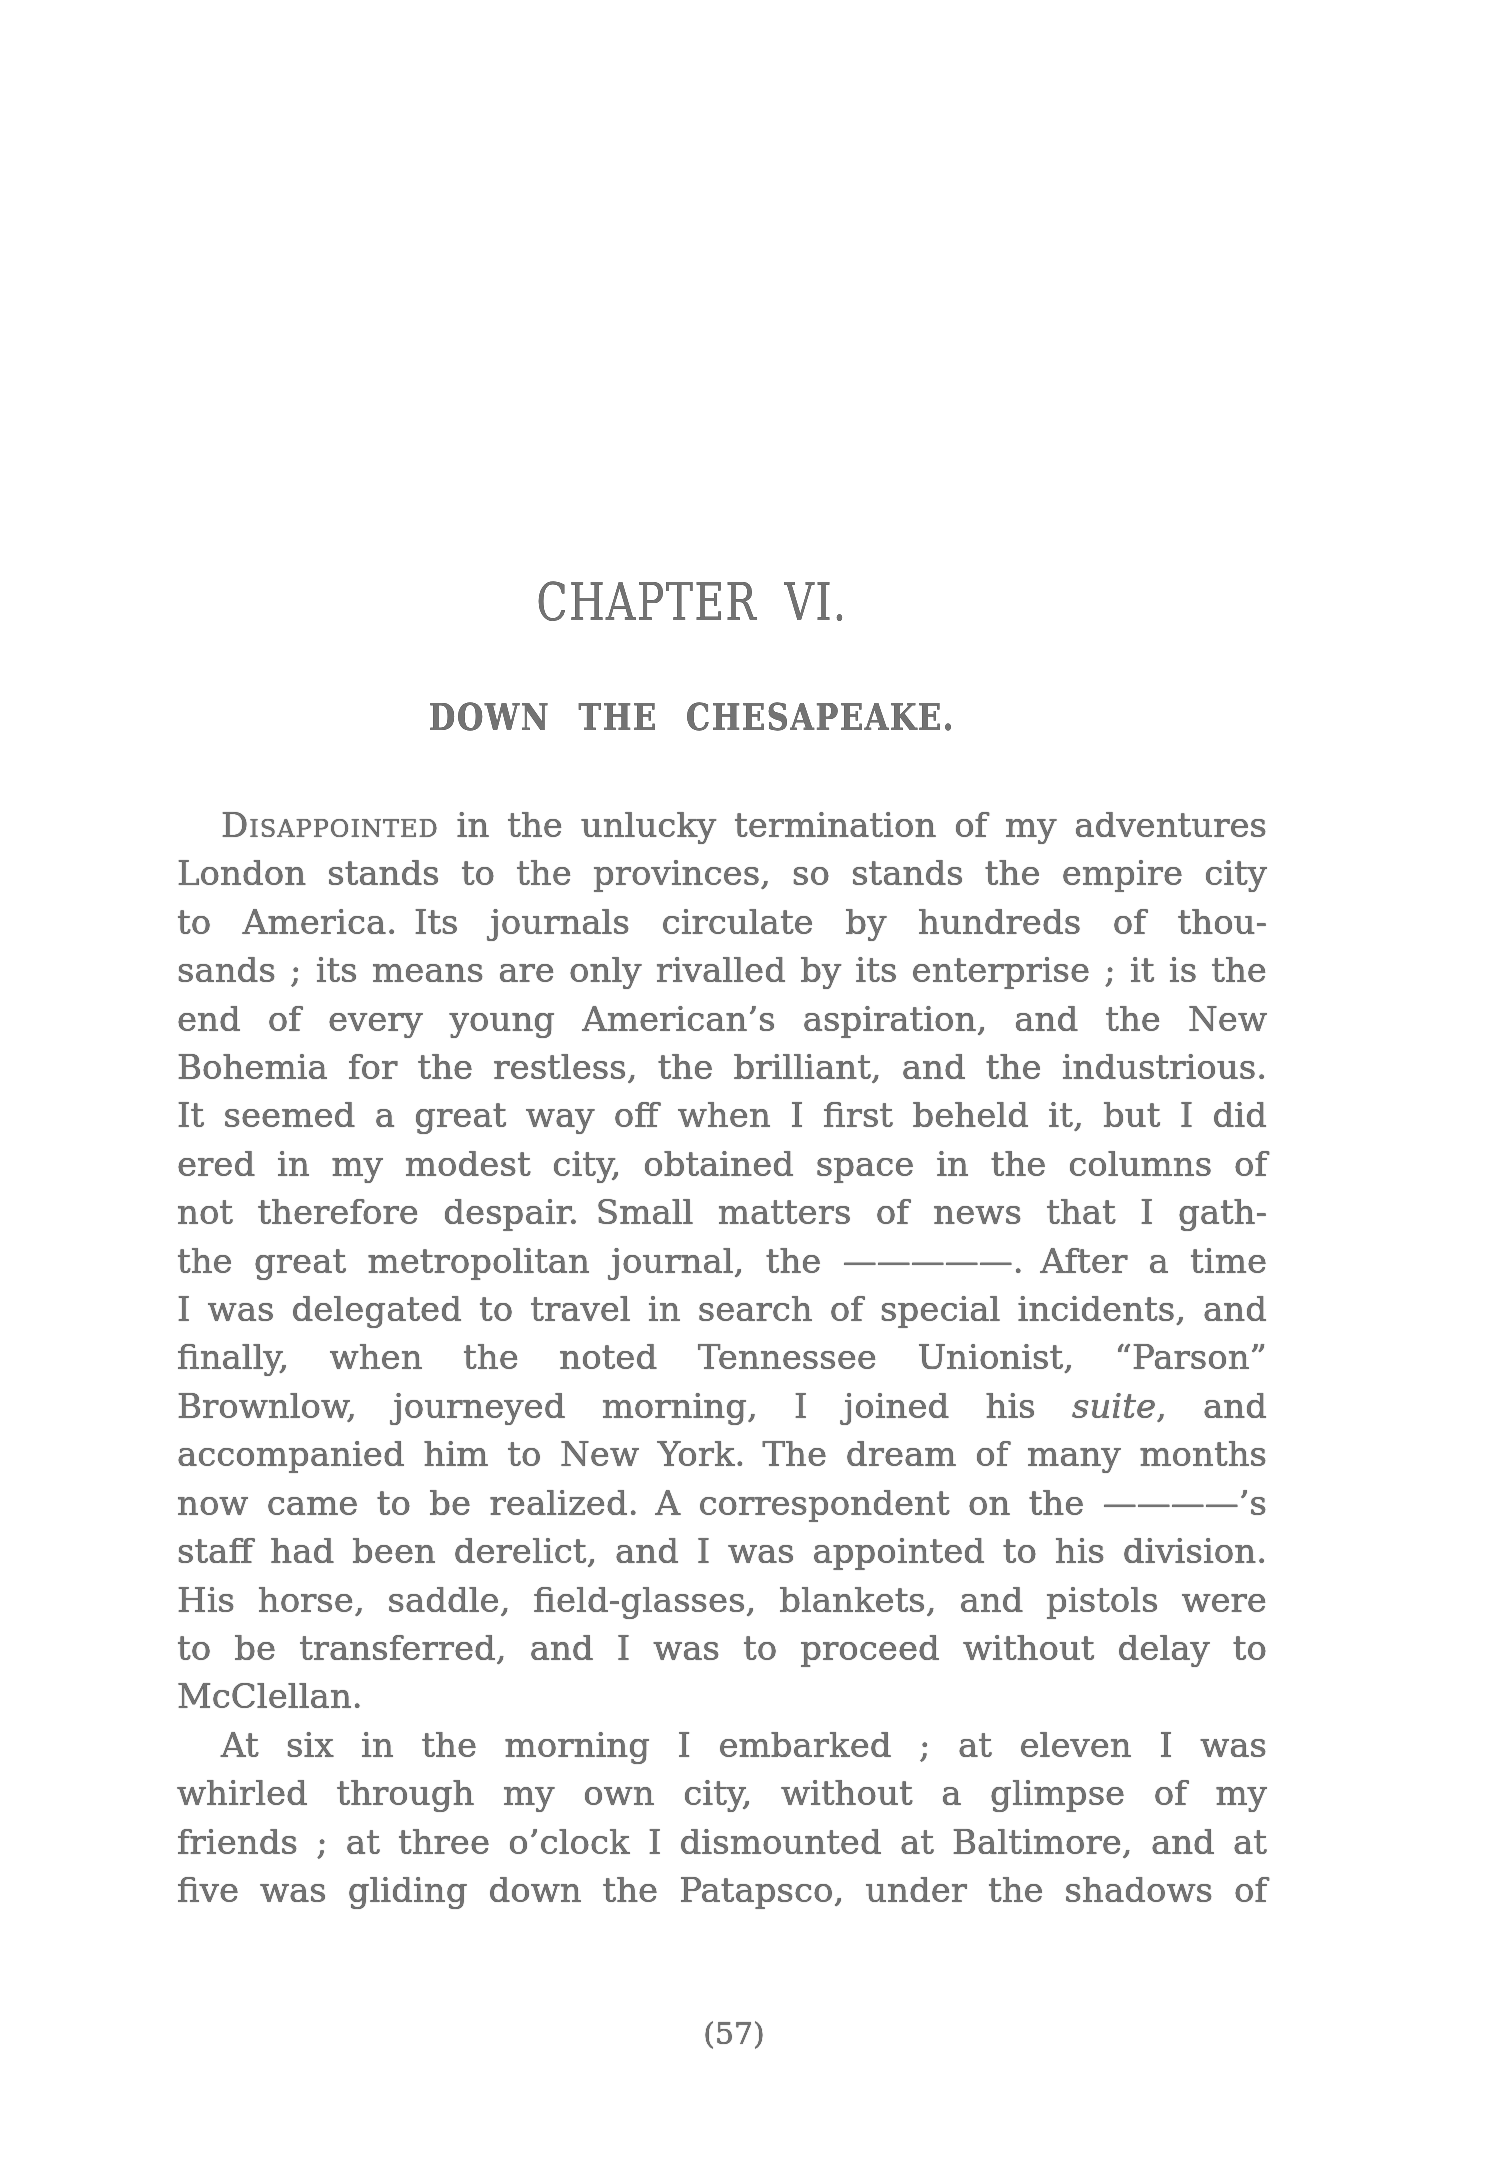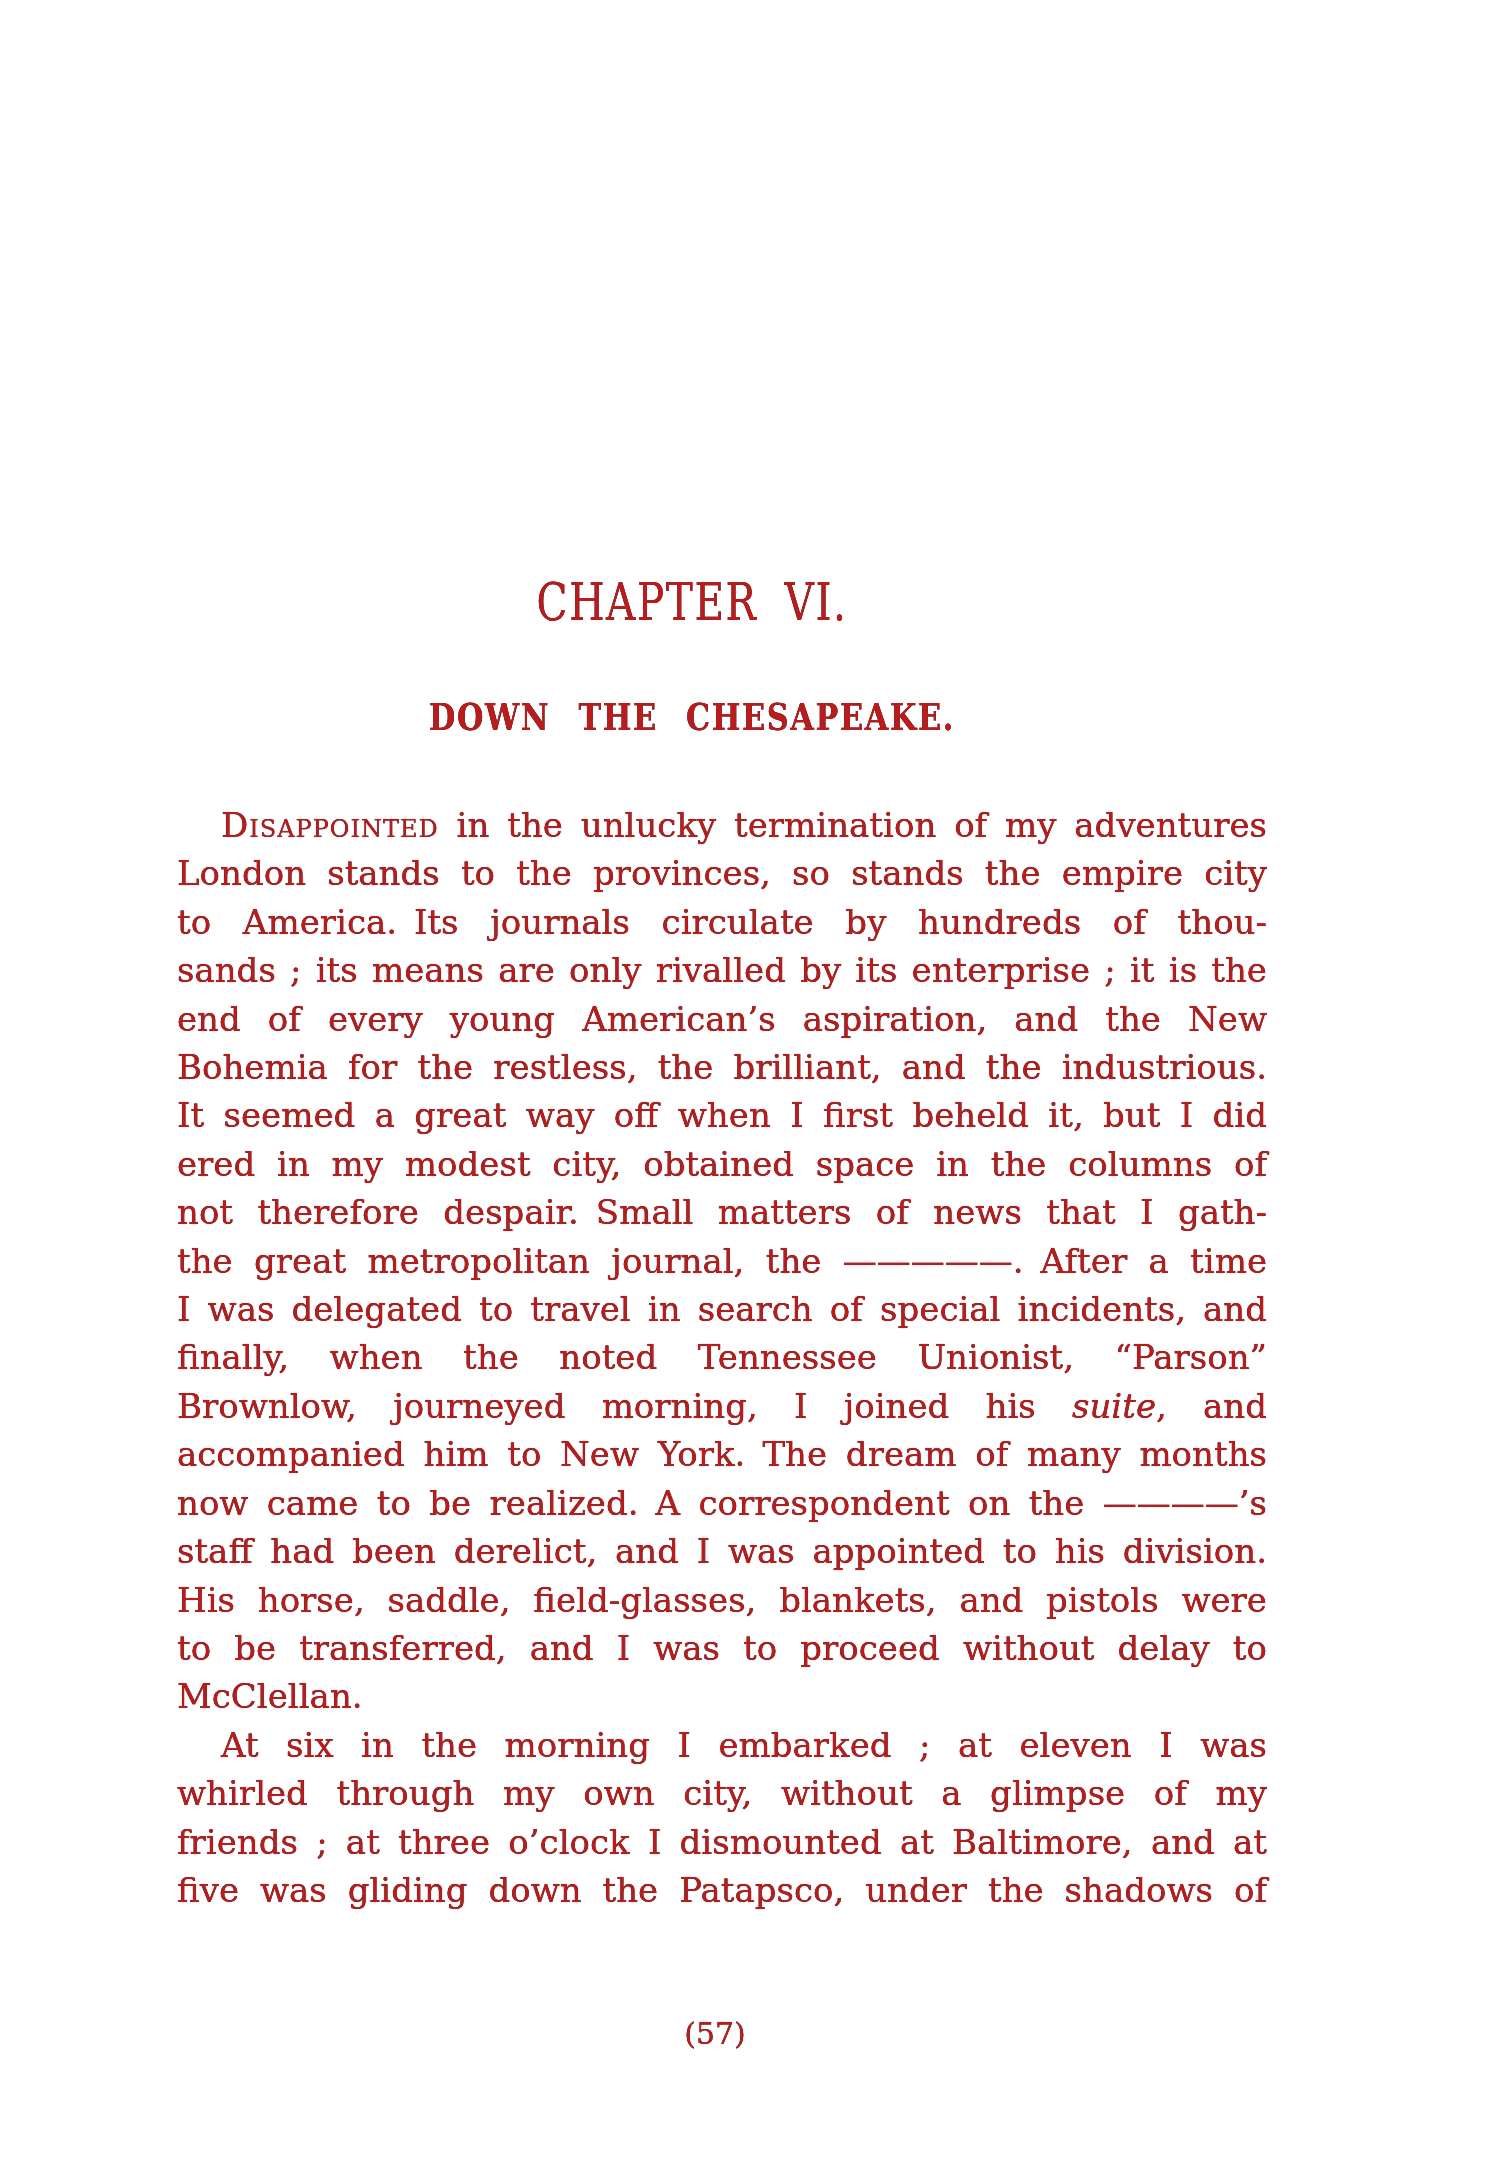--- a/index.html
+++ b/index.html
@@ -7,21 +7,21 @@
     padding: 0;
     background: #e8e8e8;
   }
   .book-page {
     position: relative;
     width: 1501px;
     height: 2179px;
     margin: 0 auto;
     background: #ffffff;
     overflow: hidden;
-    color: #b91c1c;
+    color: #737373;
     font-family: "DejaVu Serif", "Liberation Serif", serif;
     text-shadow: 0 0 0.7px #000;
   }
   .chapter-heading {
     position: absolute;
     top: 572px;
     left: 142px;
     width: 1100px;
     text-align: center;
     font-size: 52px;
@@ -67,21 +67,21 @@
   .smallcaps {
     font-variant: small-caps;
     letter-spacing: 1px;
   }
   .italic {
     font-style: italic;
   }
   .page-number {
     position: absolute;
     top: 2016px;
-    left: 170px;
+    left: 189px;
     width: 1090px;
     text-align: center;
     font-size: 30px;
   }
 </style>
 </head>
 <body>
 
 <div class="book-page">
   <div class="chapter-heading">CHAPTER VI.</div>

